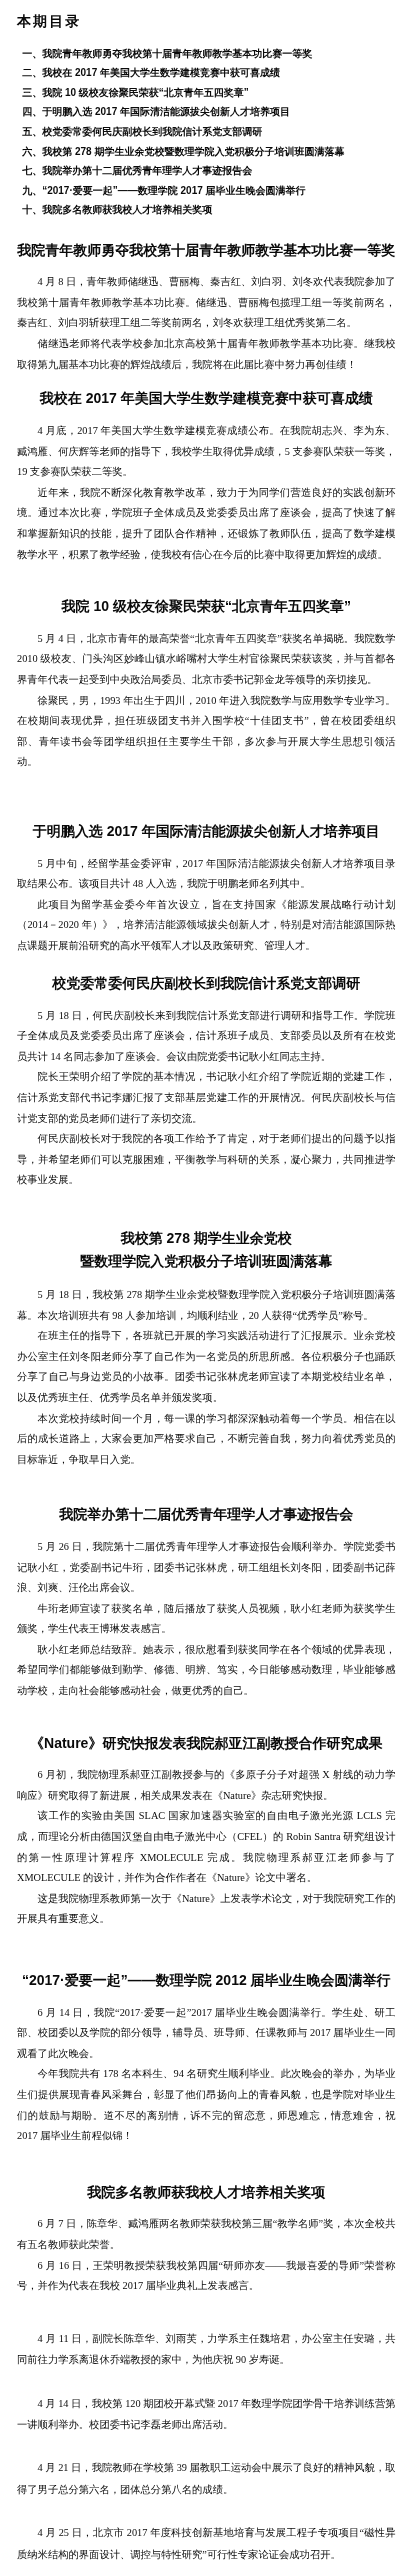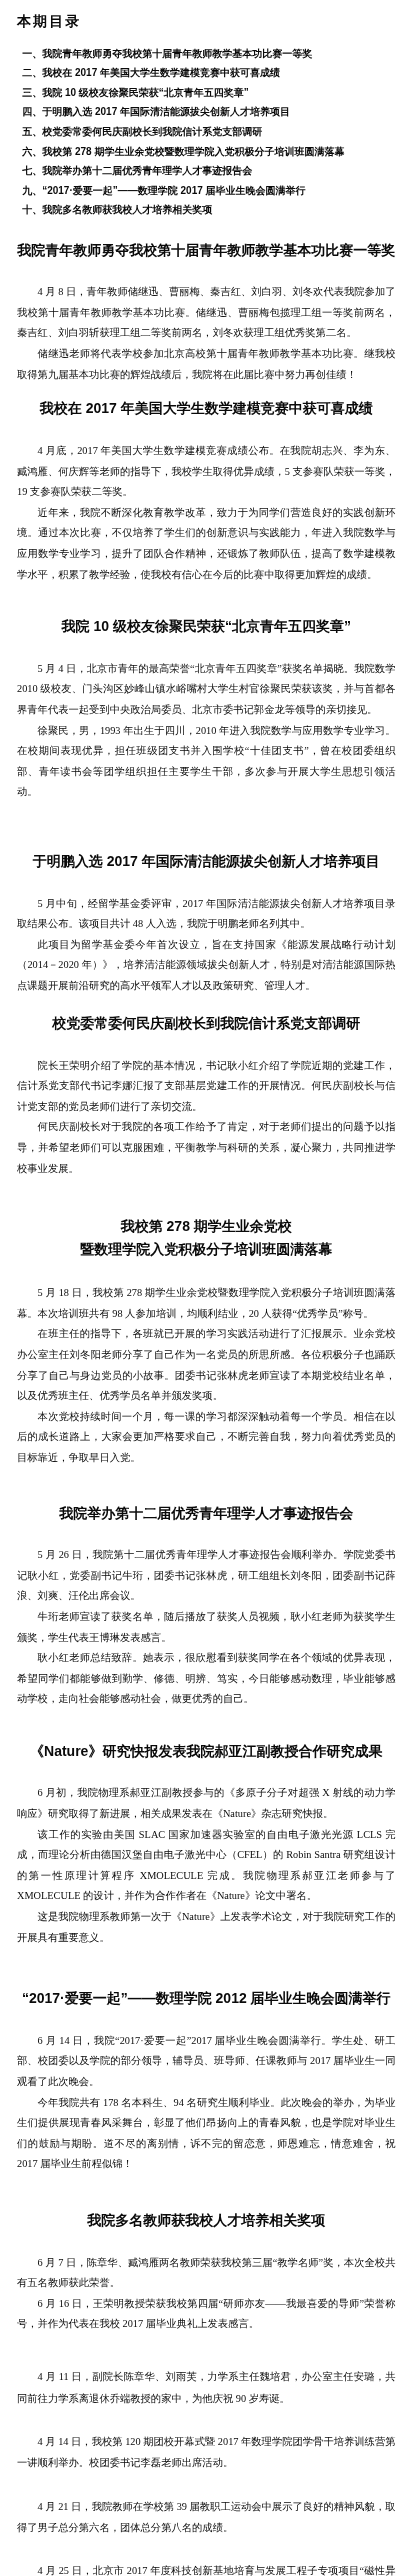--- a/index.html
+++ b/index.html
@@ -20,21 +20,21 @@
   .toc-item {
     font-family:"Liberation Sans","DejaVu Sans",sans-serif;
     font-weight:bold; font-size:10px; line-height:19.6px; white-space:nowrap; overflow:hidden;
   }
 
   .article-title {
     text-align:center; font-family:"Liberation Sans","DejaVu Sans",sans-serif;
     font-weight:bold; font-size:14px; line-height:20.6px;
   }
   .article-title.two-line { line-height:23px; }
-  .article-body { margin-top:22px; }
+  .article-body { margin-top:12px; }
   .article-body p, .brief-item {
     font-size:10.3px; line-height:20.6px; text-align:justify; text-indent:2em;
     font-family:"Liberation Serif","DejaVu Serif",serif;
   }
 
   .briefs-title {
     text-align:center; font-family:"Liberation Sans","DejaVu Sans",sans-serif;
     font-weight:bold; font-size:14px; line-height:23px;
   }
   .briefs-list { margin-top:4.1px; }
@@ -63,21 +63,21 @@
     <div class="article-body">
       <p>4 月 8 日，青年教师储继迅、曹丽梅、秦吉红、刘白羽、刘冬欢代表我院参加了我校第十届青年教师教学基本功比赛。储继迅、曹丽梅包揽理工组一等奖前两名，秦吉红、刘白羽斩获理工组二等奖前两名，刘冬欢获理工组优秀奖第二名。</p>
       <p>储继迅老师将代表学校参加北京高校第十届青年教师教学基本功比赛。继我校取得第九届基本功比赛的辉煌战绩后，我院将在此届比赛中努力再创佳绩！</p>
     </div>
   </section>
 
   <section class="article" style="margin-top:13.4px">
     <h2 class="article-title">我校在 2017 年美国大学生数学建模竞赛中获可喜成绩</h2>
     <div class="article-body">
       <p>4 月底，2017 年美国大学生数学建模竞赛成绩公布。在我院胡志兴、李为东、臧鸿雁、何庆辉等老师的指导下，我校学生取得优异成绩，5 支参赛队荣获一等奖，19 支参赛队荣获二等奖。</p>
-      <p>近年来，我院不断深化教育教学改革，致力于为同学们营造良好的实践创新环境。通过本次比赛，不仅培养了学生们的创新意识与实践能力，年进入我院数学与应用数学专业学习，提升了团队合作精神，还锻炼了教师队伍，提高了数学建模教学水平，积累了教学经验，使我校有信心在今后的比赛中取得更加辉煌的成绩。</p>
+      <p>近年来，我院不断深化教育教学改革，致力于为同学们营造良好的实践创新环境。通过本次比赛，学院班子全体成员及党委委员出席了座谈会，提高了快速了解和掌握新知识的技能，提升了团队合作精神，还锻炼了教师队伍，提高了数学建模教学水平，积累了教学经验，使我校有信心在今后的比赛中取得更加辉煌的成绩。</p>
     </div>
   </section>
 
   <section class="article" style="margin-top:31px">
     <h2 class="article-title">我院 10 级校友徐聚民荣获“北京青年五四奖章”</h2>
     <div class="article-body">
       <p>5 月 4 日，北京市青年的最高荣誉“北京青年五四奖章”获奖名单揭晓。我院数学 2010 级校友、门头沟区妙峰山镇水峪嘴村大学生村官徐聚民荣获该奖，并与首都各界青年代表一起受到中央政治局委员、北京市委书记郭金龙等领导的亲切接见。</p>
       <p>徐聚民，男，1993 年出生于四川，2010 年进入我院数学与应用数学专业学习。在校期间表现优异，担任班级团支书并入围学校“十佳团支书”，曾在校团委组织部、青年读书会等团学组织担任主要学生干部，多次参与开展大学生思想引领活动。</p>
     </div>
   </section>
@@ -86,20 +86,21 @@
     <h2 class="article-title">于明鹏入选 2017 年国际清洁能源拔尖创新人才培养项目</h2>
     <div class="article-body">
       <p>5 月中旬，经留学基金委评审，2017 年国际清洁能源拔尖创新人才培养项目录取结果公布。该项目共计 48 人入选，我院于明鹏老师名列其中。</p>
       <p>此项目为留学基金委今年首次设立，旨在支持国家《能源发展战略行动计划（2014－2020 年）》，培养清洁能源领域拔尖创新人才，特别是对清洁能源国际热点课题开展前沿研究的高水平领军人才以及政策研究、管理人才。</p>
     </div>
   </section>
 
   <section class="article" style="margin-top:16.5px">
     <h2 class="article-title">校党委常委何民庆副校长到我院信计系党支部调研</h2>
     <div class="article-body">
+      <p>5 月 18 日，何民庆副校长来到我院信计系党支部进行调研和指导工作。学院班子全体成员及党委委员出席了座谈会，信计系班子成员、支部委员以及所有在校党员共计 14 名同志参加了座谈会。会议由院党委书记耿小红同志主持。</p>
       <p>院长王荣明介绍了学院的基本情况，书记耿小红介绍了学院近期的党建工作，信计系党支部代书记李娜汇报了支部基层党建工作的开展情况。何民庆副校长与信计党支部的党员老师们进行了亲切交流。</p>
       <p>何民庆副校长对于我院的各项工作给予了肯定，对于老师们提出的问题予以指导，并希望老师们可以克服困难，平衡教学与科研的关系，凝心聚力，共同推进学校事业发展。</p>
     </div>
   </section>
 
   <section class="article" style="margin-top:36px">
     <h2 class="article-title two-line">我校第 278 期学生业余党校</h2>
     <h2 class="article-title two-line">暨数理学院入党积极分子培训班圆满落幕</h2>
     <div class="article-body">
       <p>5 月 18 日，我校第 278 期学生业余党校暨数理学院入党积极分子培训班圆满落幕。本次培训班共有 98 人参加培训，均顺利结业，20 人获得“优秀学员”称号。</p>

